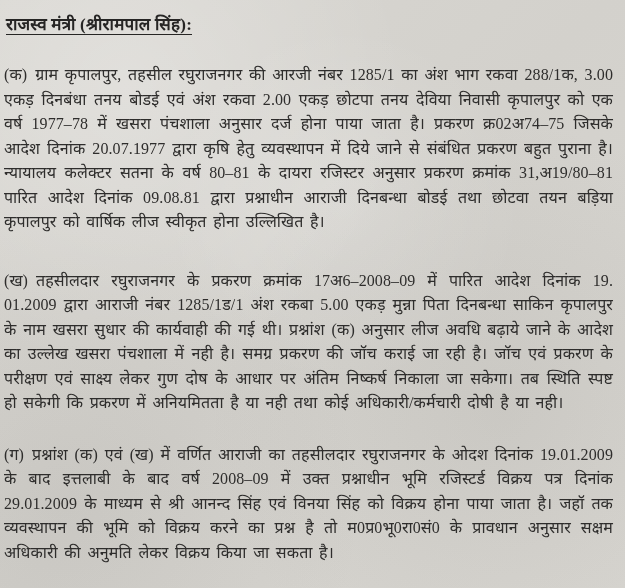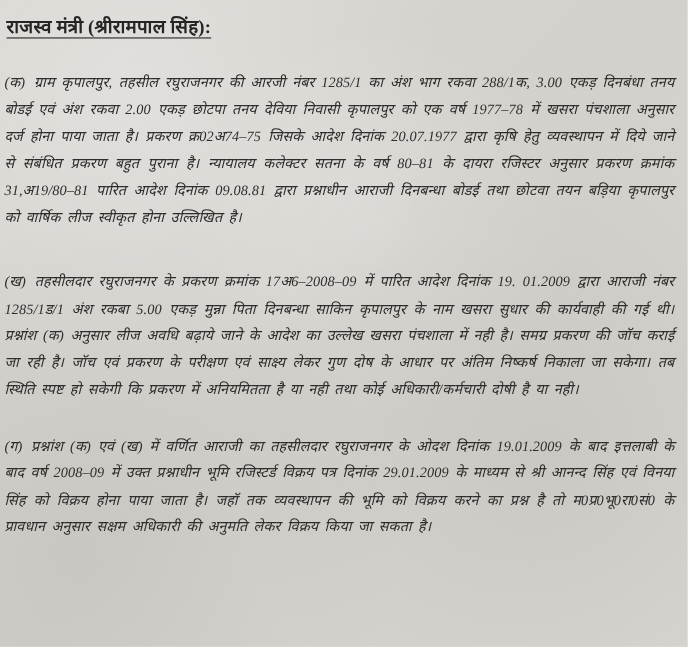--- a/index.html
+++ b/index.html
@@ -31,28 +31,27 @@
     display: inline-block;
     font-size: 17px;
     font-weight: bold;
     margin: 4px 0 0 2px;
     text-decoration: underline;
     text-underline-offset: 4px;
     letter-spacing: 0.2px;
     color: #262524;
   }
   .para {
-    font-size: 13px;
+    font-size: 16px;
     line-height: 24.5px;
     text-align: justify;
     word-spacing: 2.5px;
     letter-spacing: 0.1px;
     color: #2e2d2c;
     margin: 0;
-    font-style: italic;
   }
   .para .p-label {
     padding-right: 8px;
     font-weight: inherit;
   }
   .para-a { margin-top: 28px; }
   .para-b { margin-top: 34px; }
   .para-c { margin-top: 27px; }
 </style>
 </head>

